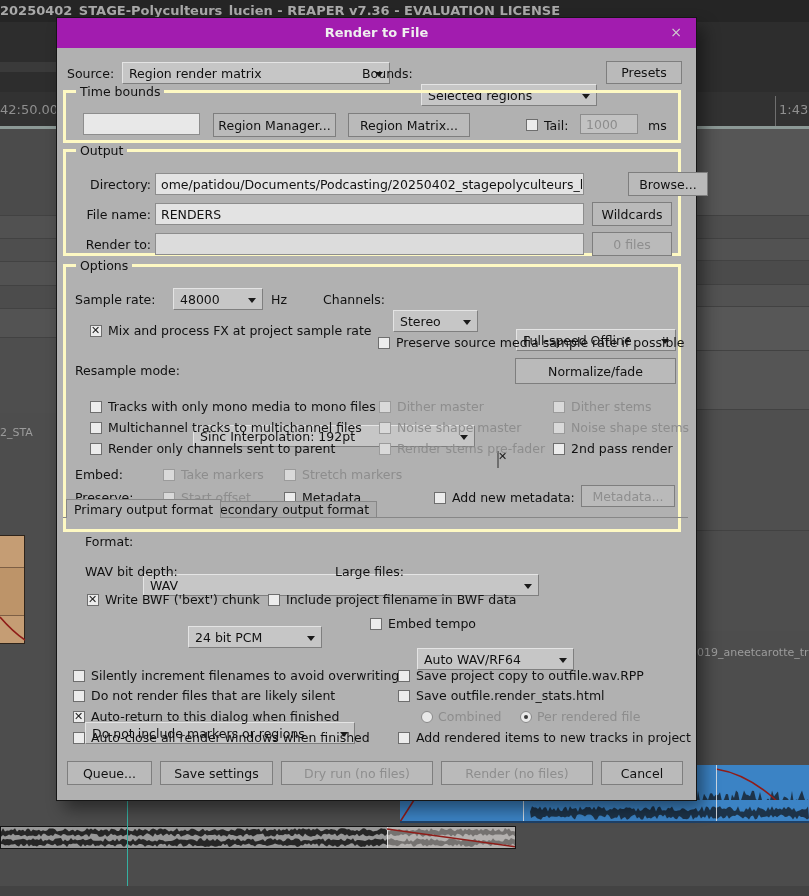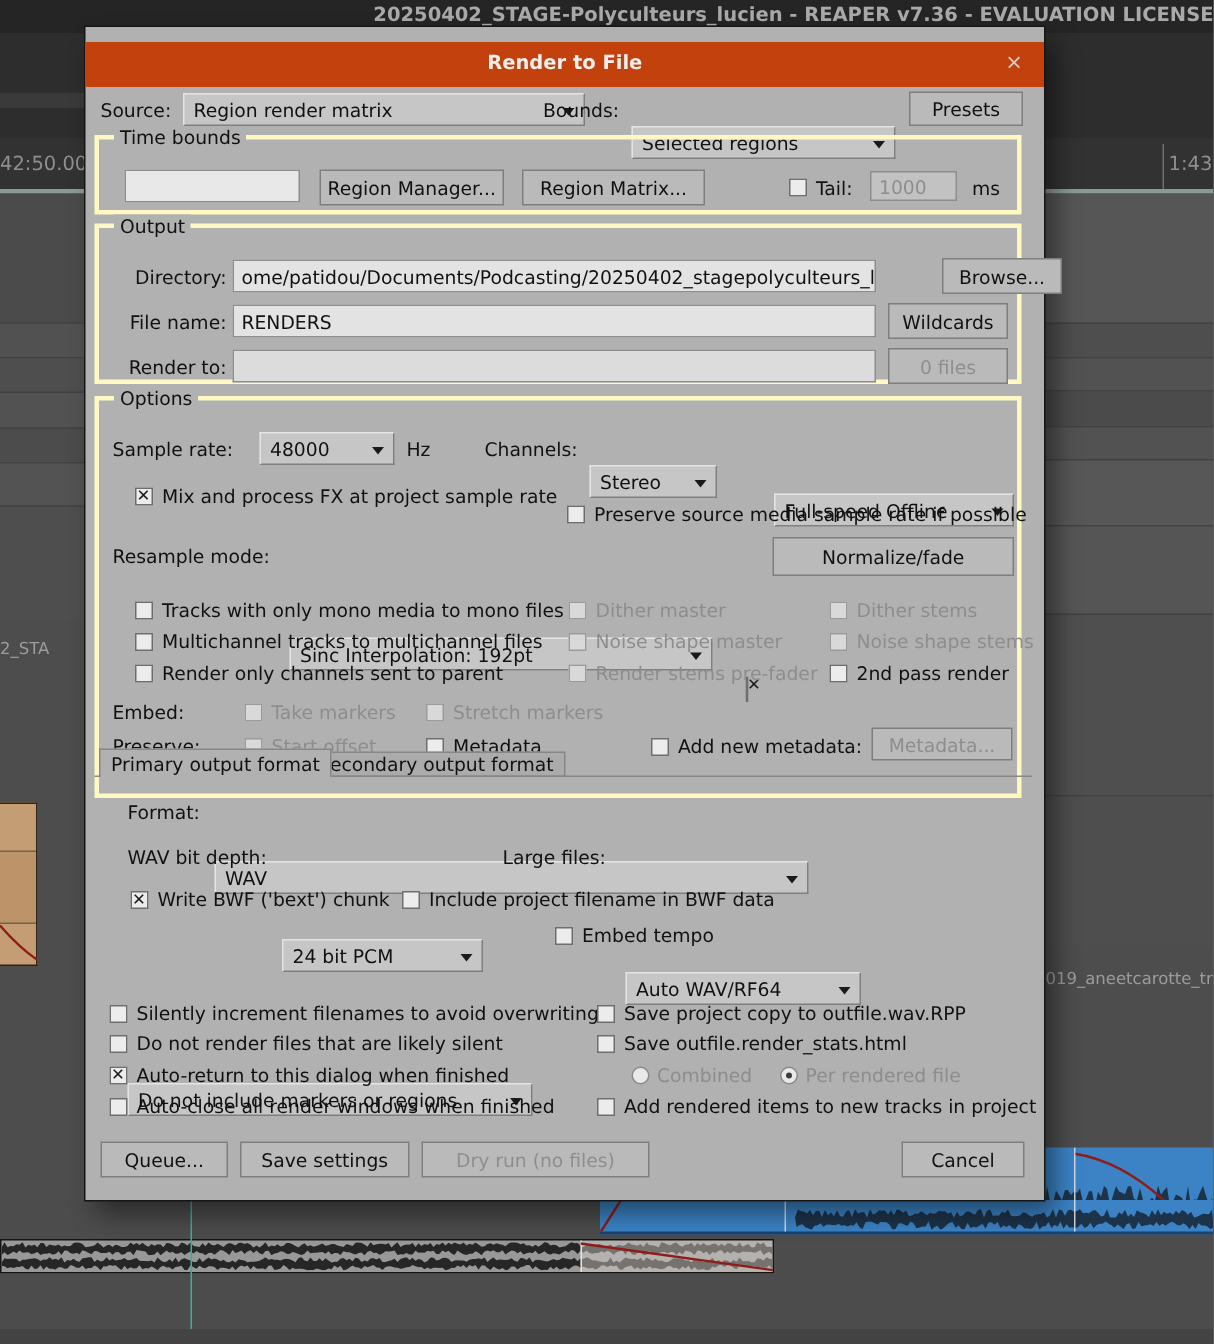--- a/index.html
+++ b/index.html
@@ -3,21 +3,21 @@
 <meta charset="utf-8">
 <style>
   * { margin:0; padding:0; box-sizing:border-box; }
   html,body { width:809px; height:896px; overflow:hidden; background:#4c4c4c;
     font-family:"DejaVu Sans", sans-serif; font-size:12.5px; color:#111; }
   .abs { position:absolute; }
   #stage { position:relative; width:809px; height:896px; overflow:hidden; }
 
   
   #win-titlebar { left:0; top:0; width:809px; height:22px; background:#252525; overflow:hidden; }
-  #win-titlebar .t { width:100%; text-align:right; margin-top:3px; font-weight:bold;
+  #win-titlebar .t { width:100%; text-align:left; margin-top:3px; font-weight:bold;
     font-size:13px; color:#a9a9a9; white-space:nowrap; }
   .side-panel { top:22px; height:778px; background:#4d4d4d; overflow:hidden; }
   #left-panel { left:0; width:57px; }
   #right-panel { left:696px; width:113px; }
   .panel-head { left:0; top:0; width:100%; height:70px; background:#2d2d2d; }
   .toolbar-band { left:0; top:40px; width:100%; height:10px; background:#3a3a3a; }
   .ruler { left:0; top:70px; width:100%; height:34px; background:#323232; color:#8f8f8f;
     font-size:13px; overflow:hidden; }
   .ruler-divider { left:0; top:104px; width:100%; height:3px; background:#8c9996; }
   .trackrows { left:0; top:107px; width:100%; bottom:0; }
@@ -40,21 +40,21 @@
     border-bottom:2px solid #1e4168; overflow:hidden; }
   #bottom-item { left:0px; top:26px; width:516px; height:23px; background:#989898;
     border:1px solid #141414; overflow:hidden; }
   #bottom-item .fade-sec { position:absolute; left:386px; top:0; width:130px; height:100%;
     background:rgba(215,208,205,0.45); border-left:1px solid #e4e4e4; }
   #bottom-band { left:0; top:86px; width:809px; height:10px; background:#434343; }
 
   
   #dialog { left:57px; top:18px; width:639px; height:782px; background:#b1b1b1;
     box-shadow:0 0 0 1px #161616, 7px 9px 16px rgba(0,0,0,0.45); }
-  #dlg-titlebar { left:0; top:10px; width:639px; height:30px; background:#c2410c; }
+  #dlg-titlebar { left:0; top:0; width:639px; height:30px; background:#a21caf; }
   #dlg-titlebar .t { width:100%; text-align:center; line-height:30px; font-weight:bold;
     font-size:13px; color:#efefef; }
   #dlg-close { right:10px; top:0; width:20px; height:30px; line-height:28px; text-align:center;
     color:#cfcfcf; font-size:14px; cursor:default; }
 
   .row { position:absolute; display:flex; align-items:center; }
   .lbl { white-space:nowrap; }
   .dis { color:#8d8d8d; }
 
   .dd { position:relative; height:22px; background:#c6c6c6; border:1px solid #7f7f7f;
@@ -465,15 +465,16 @@
       <span class="lbl">Auto-close all render windows when finished</span>
     </div>
     <div class="row" style="left:341px;top:712px;height:15px;">
       <span class="cb"></span>
       <span class="lbl">Add rendered items to new tracks in project</span>
     </div>
 
     <div class="btn abs" style="left:10px;top:743px;width:85px;">Queue...</div>
     <div class="btn abs" style="left:103px;top:743px;width:113px;">Save settings</div>
     <div class="btn abs disabled" style="left:224px;top:743px;width:152px;">Dry run (no files)</div>
+    <div class="btn abs disabled" style="left:384px;top:743px;width:152px;">Render (no files)</div>
     <div class="btn abs" style="left:544px;top:743px;width:82px;">Cancel</div>
   </div>
 </div>
 
 </body></html>

